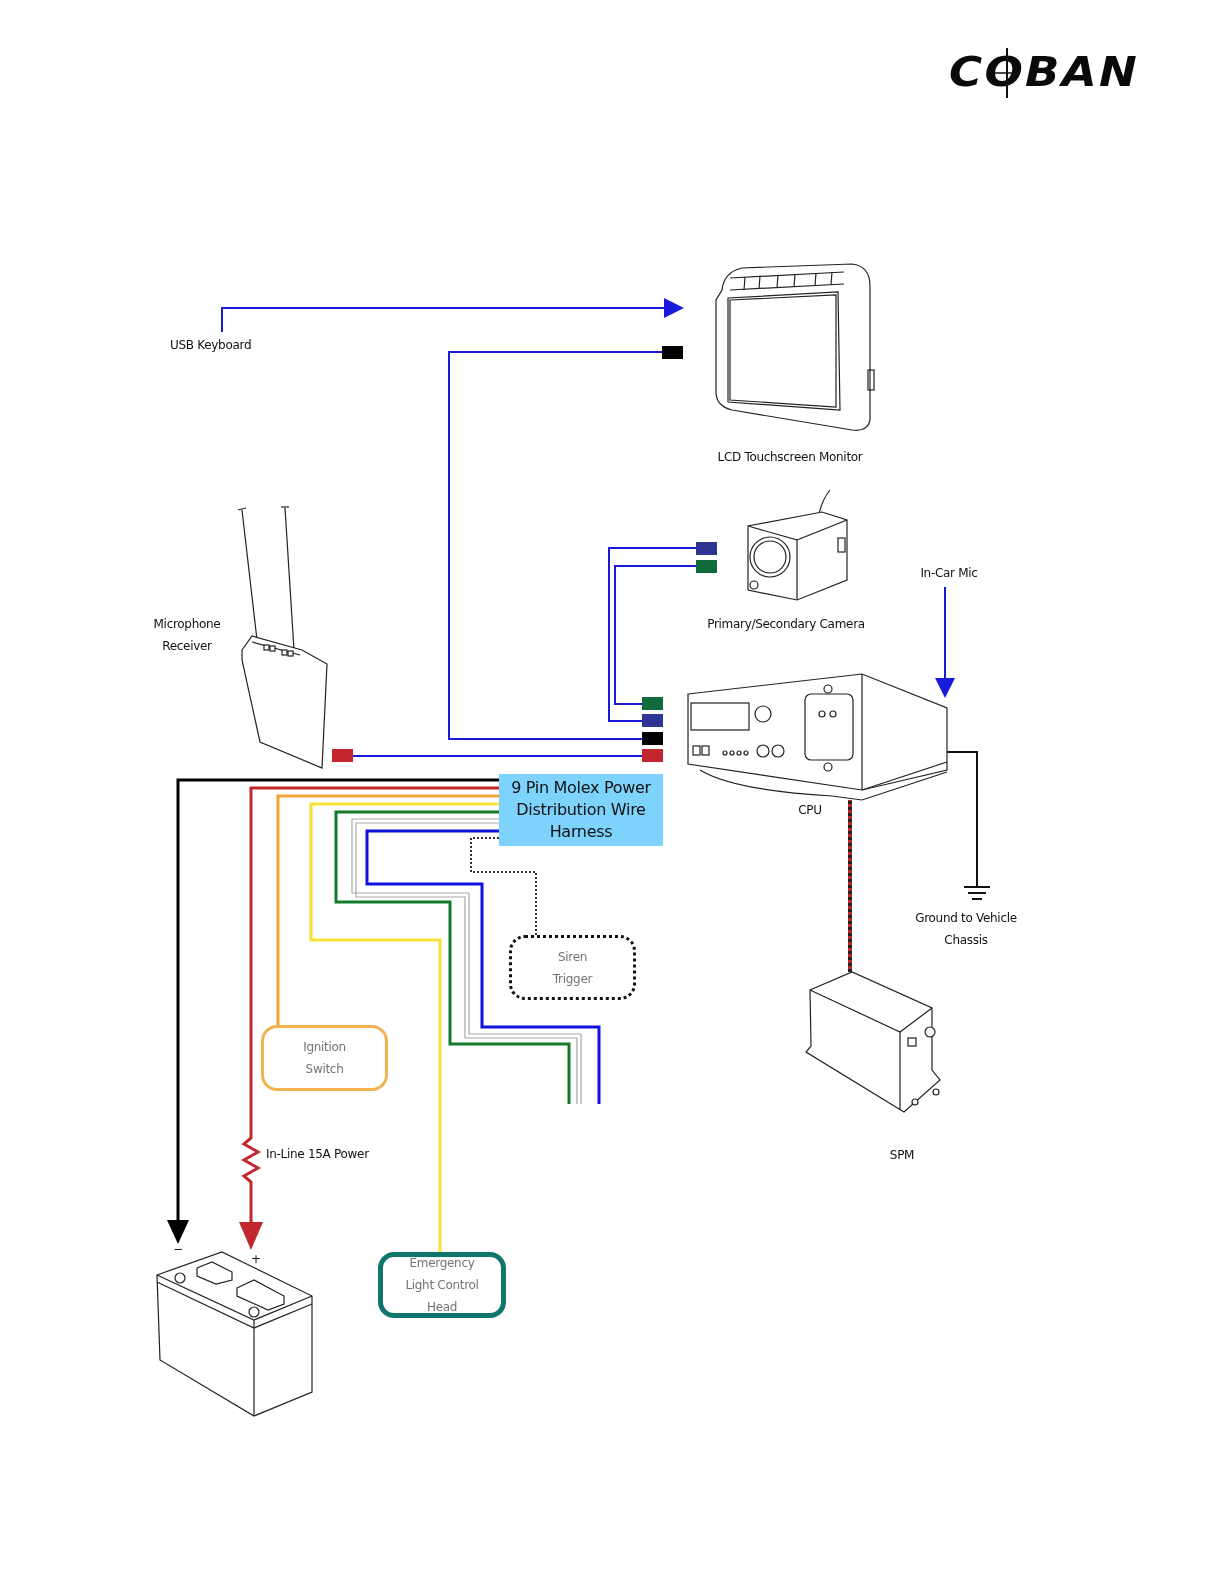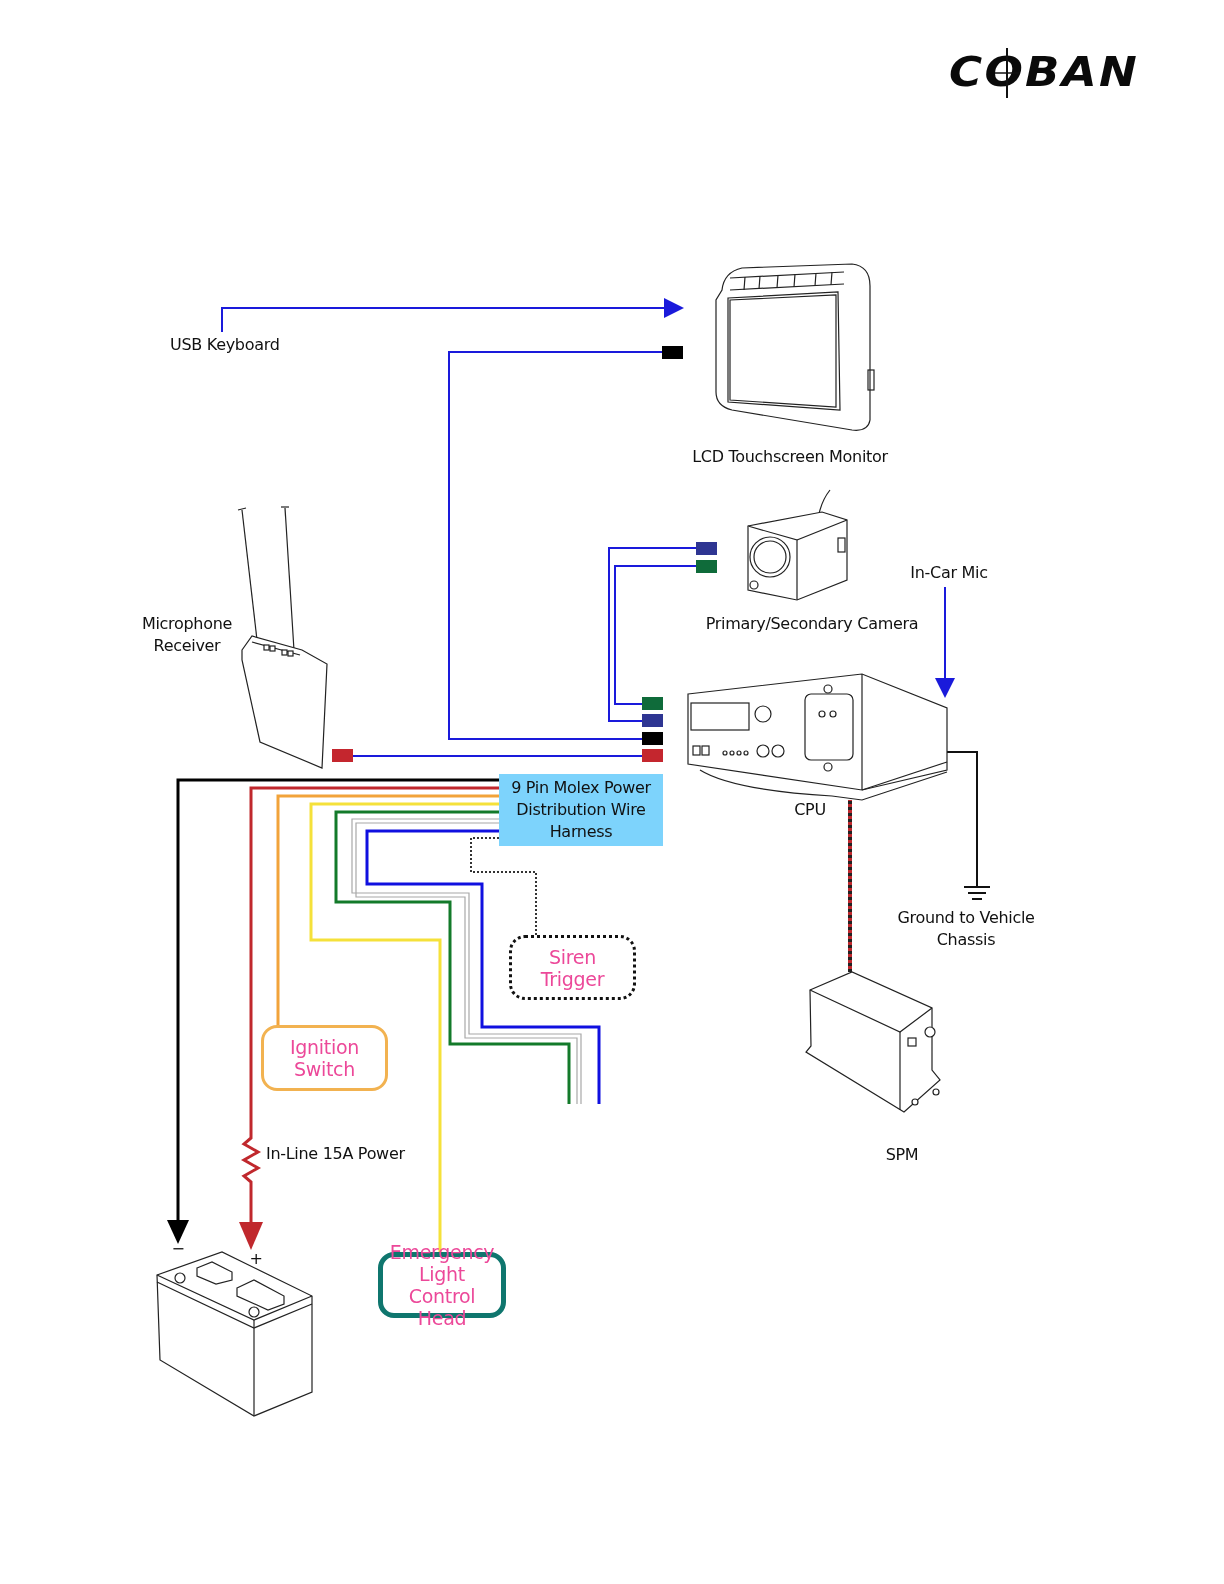--- a/index.html
+++ b/index.html
@@ -1,20 +1,20 @@
 <!DOCTYPE html>
 <html><head>
 <meta charset="utf-8">
 <style>
   html, body { margin: 0; padding: 0; background: #ffffff; }
   body { width: 1224px; height: 1584px; position: relative; overflow: hidden; font-family: "DejaVu Sans", sans-serif; }
   #stage { position: absolute; left: 0; top: 0; width: 1224px; height: 1584px; margin-left: 32px; }
-  .lbl { position: absolute; font-family: "DejaVu Sans", sans-serif; font-size: 16px; color: #111; text-align: center; line-height: 22px; white-space: pre-line; letter-spacing: -0.3px; }
+  .lbl { position: absolute; font-family: "DejaVu Sans", sans-serif; font-size: 12px; color: #111; text-align: center; line-height: 22px; white-space: pre-line; letter-spacing: -0.3px; }
   .lbl-left { text-align: left; }
-  .box { position: absolute; box-sizing: border-box; display: flex; align-items: center; justify-content: center; text-align: center; font-size: 19px; line-height: 22px; color: #ec4899; background: #fff; white-space: pre-line; letter-spacing: -0.3px; }
+  .box { position: absolute; box-sizing: border-box; display: flex; align-items: center; justify-content: center; text-align: center; font-size: 12px; line-height: 22px; color: #737373; background: #fff; white-space: pre-line; letter-spacing: -0.3px; }
   .harness { position: absolute; background: #7dd3fc; box-sizing: border-box; display:flex; align-items:center; justify-content:center; text-align:center; font-size: 16px; line-height: 22px; color:#111; white-space: pre-line; letter-spacing: -0.3px; }
   .conn { position: absolute; width: 21px; height: 13px; }
 </style>
 </head>
 <body>
 
 <div id="stage">
 
   <svg style="position:absolute;left:915px;top:46px" width="200" height="54" viewBox="0 0 200 54">
     <text x="2" y="40" font-family="DejaVu Sans, sans-serif" font-weight="bold" font-style="italic" font-size="40" fill="#0a0a0a" letter-spacing="2" textLength="190" lengthAdjust="spacingAndGlyphs">COBAN</text>
@@ -155,21 +155,21 @@
   <div class="conn" style="left:664px;top:542px;background:#2e3592"></div>
   <div class="conn" style="left:664px;top:560px;background:#0f6b3a"></div>
   <div class="conn" style="left:610px;top:697px;background:#0f6b3a"></div>
   <div class="conn" style="left:610px;top:714px;background:#2e3592"></div>
   <div class="conn" style="left:610px;top:732px;background:#000"></div>
   <div class="conn" style="left:610px;top:749px;background:#c4262e"></div>
   <div class="conn" style="left:300px;top:749px;background:#c4262e"></div>
 
   <div class="lbl lbl-left" style="left:138px;top:334px">USB Keyboard</div>
   <div class="lbl" style="left:640px;top:446px;width:236px">LCD Touchscreen Monitor</div>
-  <div class="lbl" style="left:668px;top:613px;width:224px">Primary/Secondary Camera</div>
+  <div class="lbl" style="left:642px;top:613px;width:224px">Primary/Secondary Camera</div>
   <div class="lbl" style="left:870px;top:562px;width:94px">In-Car Mic</div>
   <div class="lbl" style="left:100px;top:613px;width:110px">Microphone
 Receiver</div>
   <div class="lbl" style="left:752px;top:799px;width:52px">CPU</div>
   <div class="lbl" style="left:856px;top:907px;width:156px">Ground to Vehicle
 Chassis</div>
   <div class="lbl" style="left:846px;top:1144px;width:48px">SPM</div>
   <div class="lbl lbl-left" style="left:234px;top:1143px">In-Line 15A Power</div>
   <div class="lbl" style="left:136px;top:1238px;width:20px">−</div>
   <div class="lbl" style="left:214px;top:1248px;width:20px">+</div>

